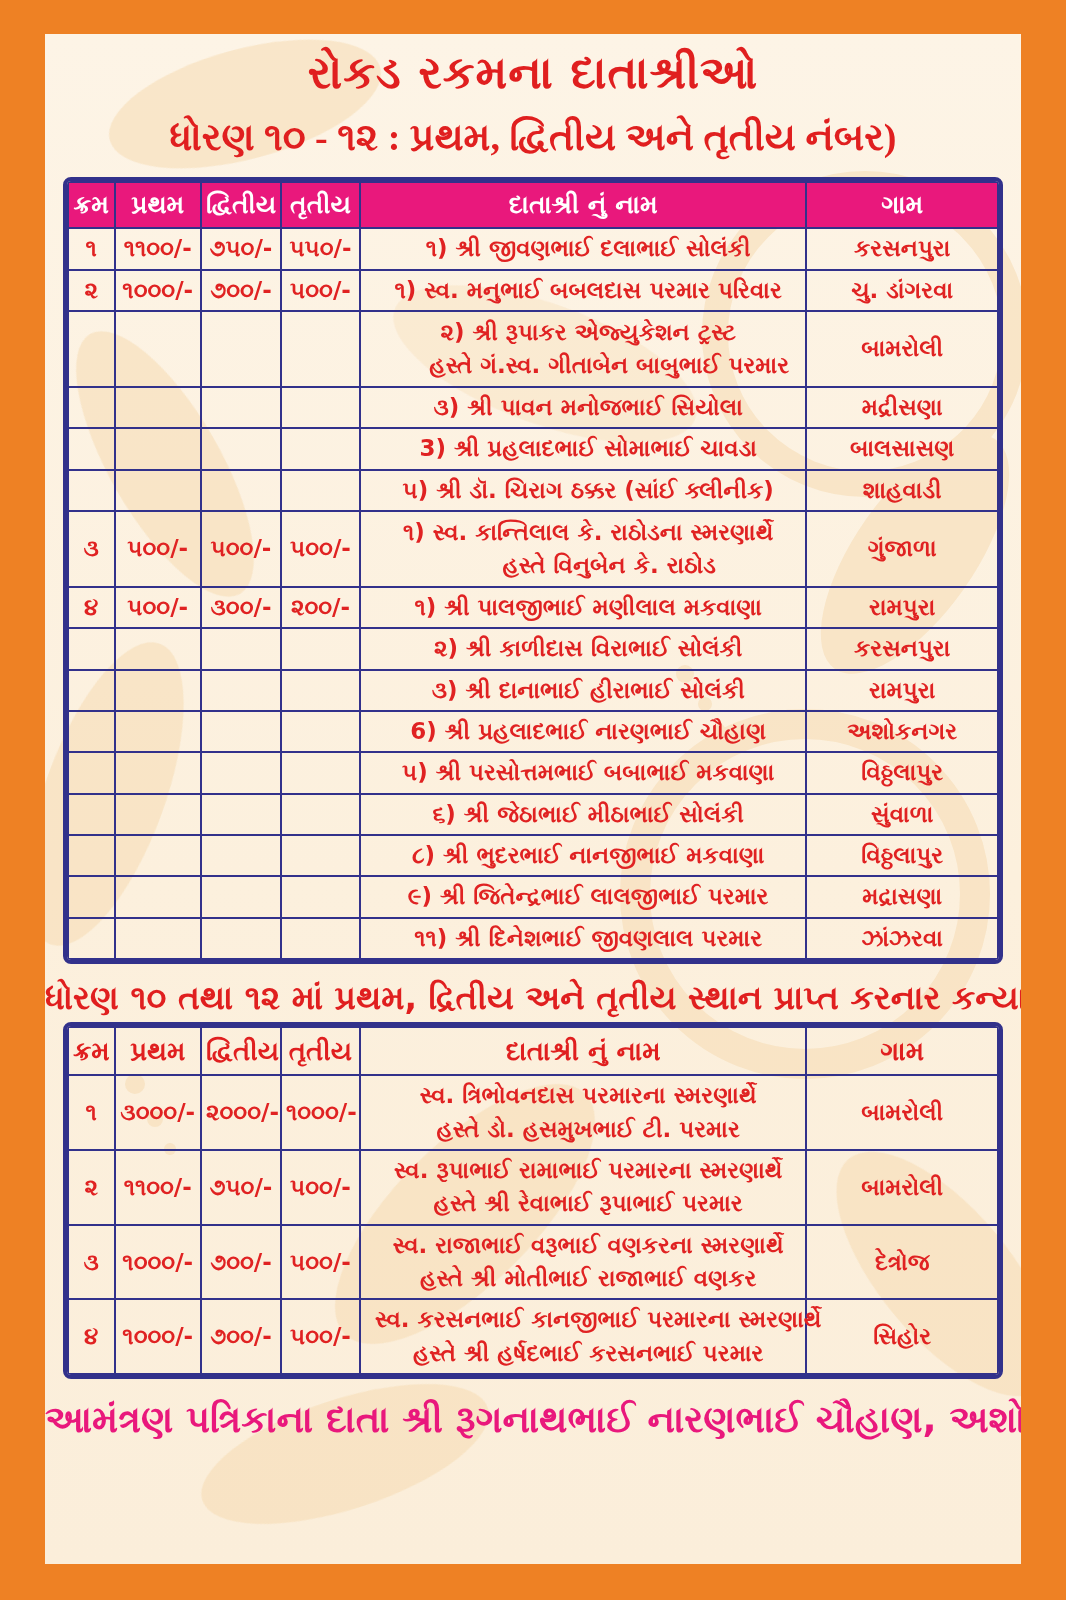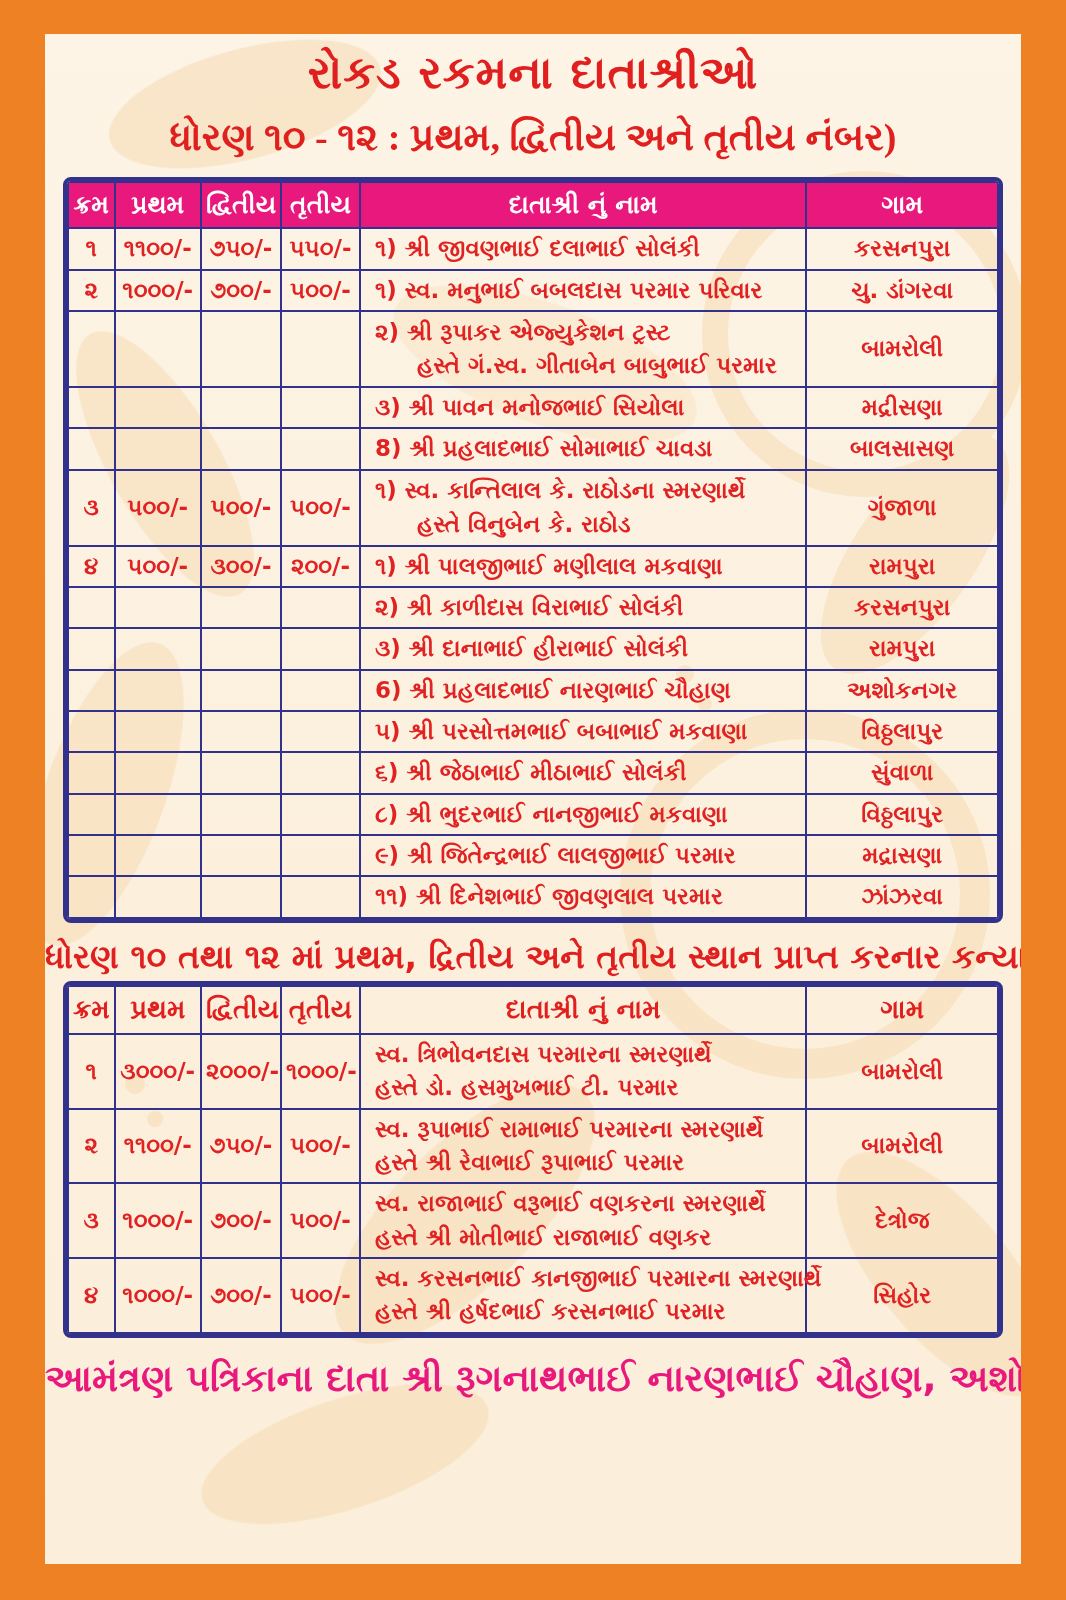--- a/index.html
+++ b/index.html
@@ -36,21 +36,21 @@
   .t1 thead th{
     background:#E9187C;color:#FFFFFF;font-size:25px;
     height:46px;padding:2px 4px;text-align:center;font-weight:bold;
   }
   .t2 thead th{
     background:transparent;color:#E01F1F;font-size:26px;
     height:48px;padding:2px 4px;text-align:center;font-weight:bold;
   }
   td{color:#E02222;font-size:23px;padding:3px 4px;}
   td.c{text-align:center;}
-  td.name{text-align:left;padding-left:14px;margin-left:21px;}
+  td.name{text-align:center;padding-left:14px;margin-left:21px;}
   .t1 tbody tr.single td{height:39px;}
   .t1 tbody tr.double td{height:76px;}
   .t2 tbody tr td{height:74px;}
   .nline{line-height:1.45;white-space:nowrap;}
   .nline.cont{padding-left:42px;}
   .section2{
     text-align:center;color:#E01F1F;font-size:33px;line-height:1.1;
     margin-top:16px;white-space:nowrap;
   }
   .footer{
@@ -151,23 +151,33 @@
                   <div class="nline">૩)  શ્રી પાવન મનોજભાઈ સિયોલા</div>
                 </td>
                 <td class="c">મદ્રીસણા</td>
               </tr>
               <tr class="single">
                 <td class="c"></td>
                 <td class="c"></td>
                 <td class="c"></td>
                 <td class="c"></td>
                 <td class="name">
-                  <div class="nline">8)  શ્રી પ્રહલાદભાઈ સોમાભાઈ ચાવડા</div>
+                  <div class="nline">3)  શ્રી પ્રહલાદભાઈ સોમાભાઈ ચાવડા</div>
                 </td>
                 <td class="c">બાલસાસણ</td>
+              </tr>
+              <tr class="single">
+                <td class="c"></td>
+                <td class="c"></td>
+                <td class="c"></td>
+                <td class="c"></td>
+                <td class="name">
+                  <div class="nline">૫)  શ્રી ડૉ. ચિરાગ ઠક્કર (સાંઈ ક્લીનીક)</div>
+                </td>
+                <td class="c">શાહવાડી</td>
               </tr>
               <tr class="double">
                 <td class="c">૩</td>
                 <td class="c">૫૦૦/-</td>
                 <td class="c">૫૦૦/-</td>
                 <td class="c">૫૦૦/-</td>
                 <td class="name">
                   <div class="nline">૧)  સ્વ. કાન્તિલાલ કે. રાઠોડના સ્મરણાર્થે</div>
                   <div class="nline cont">હસ્તે વિનુબેન કે. રાઠોડ</div>
                 </td>

